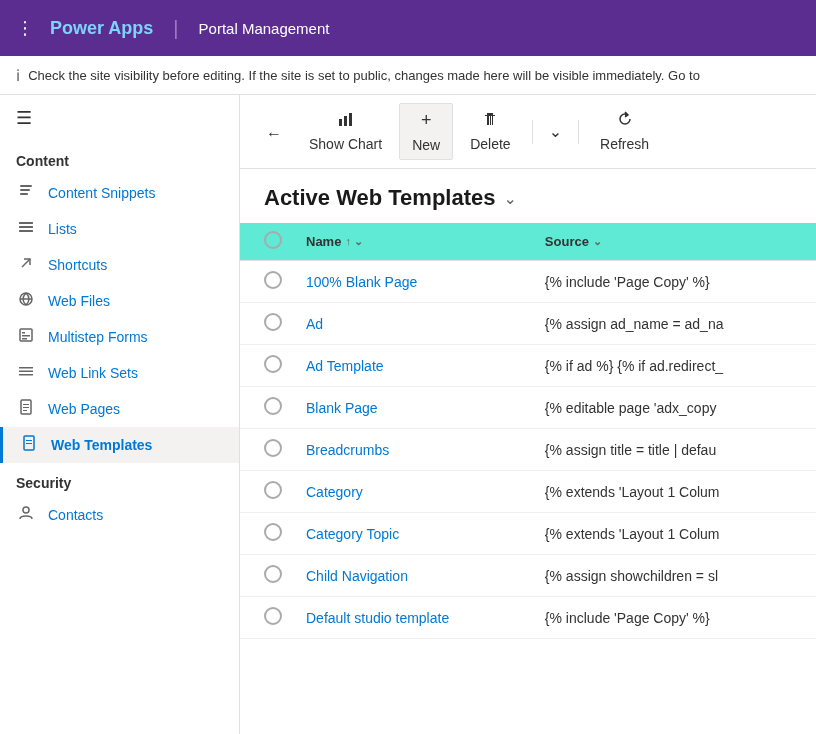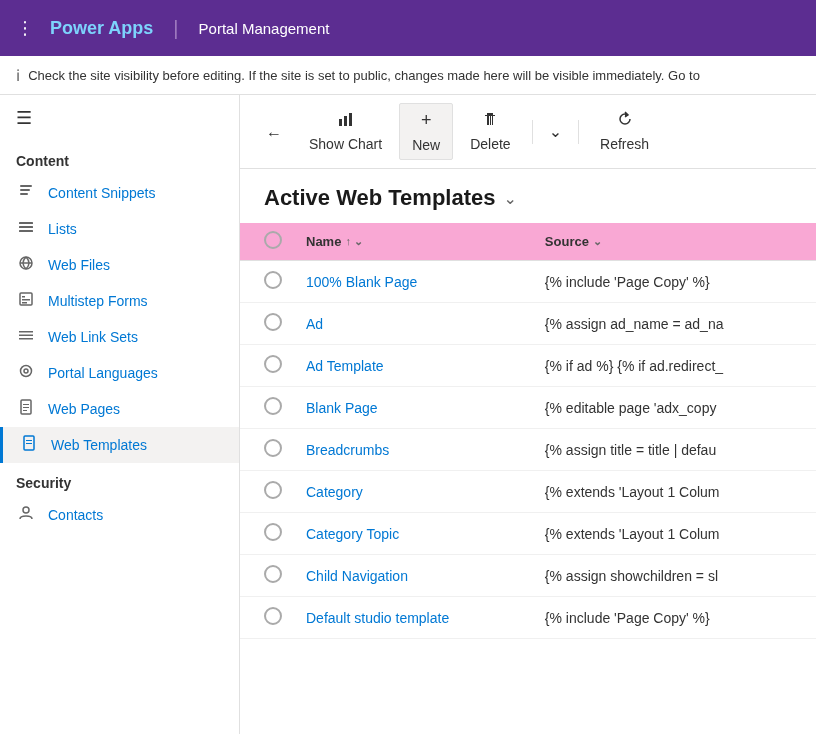--- a/index.html
+++ b/index.html
@@ -86,20 +86,21 @@
       padding: 8px 16px;
       gap: 12px;
       cursor: pointer;
       color: #0078d4;
       font-size: 14px;
       position: relative;
     }
     .sidebar-item.active {
       background: #f3f2f1;
       border-left: 3px solid #0078d4;
+      font-weight: bold;
     }
     .sidebar-item .item-icon {
       font-size: 16px;
       color: #666;
       width: 20px;
       text-align: center;
     }
     .sidebar-item .item-label {
       color: #0078d4;
     }
@@ -197,21 +198,21 @@
     }
     .data-table thead tr {
       border-bottom: 1px solid #e0e0e0;
     }
     .data-table th {
       padding: 8px 16px;
       text-align: left;
       font-weight: 600;
       font-size: 13px;
       color: #333;
-      background: #f9a8d4;
+      background: #5eead4;
     }
     .data-table td {
       padding: 10px 16px;
       font-size: 14px;
       border-bottom: 1px solid #f0f0f0;
     }
     .data-table .col-checkbox {
       width: 40px;
       padding: 10px 8px 10px 24px;
     }
@@ -291,20 +292,29 @@
       <span class="item-icon">
         <svg width="16" height="16" viewBox="0 0 16 16" fill="#666">
             <rect x="1" y="3" width="14" height="2" rx="0.5"></rect>
             <rect x="1" y="7" width="14" height="2" rx="0.5"></rect>
             <rect x="1" y="11" width="14" height="2" rx="0.5"></rect>
           </svg>
       </span>
       <span class="item-label">Lists</span>
     </div>
 
+    <div class="sidebar-item">
+      <span class="item-icon">
+        <svg width="16" height="16" viewBox="0 0 16 16" fill="none" stroke="#666" stroke-width="1.5">
+            <path d="M4 12 L12 4"></path>
+            <path d="M6 4 h6 v6"></path>
+          </svg>
+      </span>
+      <span class="item-label">Shortcuts</span>
+    </div>
 
     <div class="sidebar-item">
       <span class="item-icon">
         <svg width="16" height="16" viewBox="0 0 16 16" fill="none" stroke="#666" stroke-width="1.5">
             <circle cx="8" cy="8" r="6"></circle>
             <path d="M2 8 h12"></path>
             <path d="M8 2 Q11 5 11 8 Q11 11 8 14"></path>
             <path d="M8 2 Q5 5 5 8 Q5 11 8 14"></path>
           </svg>
       </span>
@@ -327,29 +337,20 @@
       <span class="item-icon">
         <svg width="16" height="16" viewBox="0 0 16 16" fill="#666">
             <rect x="1" y="4" width="14" height="1.5"></rect>
             <rect x="1" y="7.5" width="14" height="1.5"></rect>
             <rect x="1" y="11" width="14" height="1.5"></rect>
           </svg>
       </span>
       <span class="item-label">Web Link Sets</span>
     </div>
 
-    <div class="sidebar-item">
-      <span class="item-icon">
-        <svg width="16" height="16" viewBox="0 0 16 16" fill="none" stroke="#666" stroke-width="1.5">
-            <circle cx="8" cy="8" r="5.5"></circle>
-            <circle cx="8" cy="8" r="2"></circle>
-          </svg>
-      </span>
-      <span class="item-label">Portal Languages</span>
-    </div>
 
     <div class="sidebar-item">
       <span class="item-icon">
         <svg width="16" height="16" viewBox="0 0 16 16" fill="#666">
             <rect x="3" y="1" width="10" height="14" rx="1" fill="none" stroke="#666" stroke-width="1.5"></rect>
             <rect x="5" y="5" width="6" height="1" fill="#666"></rect>
             <rect x="5" y="8" width="6" height="1" fill="#666"></rect>
             <rect x="5" y="11" width="4" height="1" fill="#666"></rect>
           </svg>
       </span>

